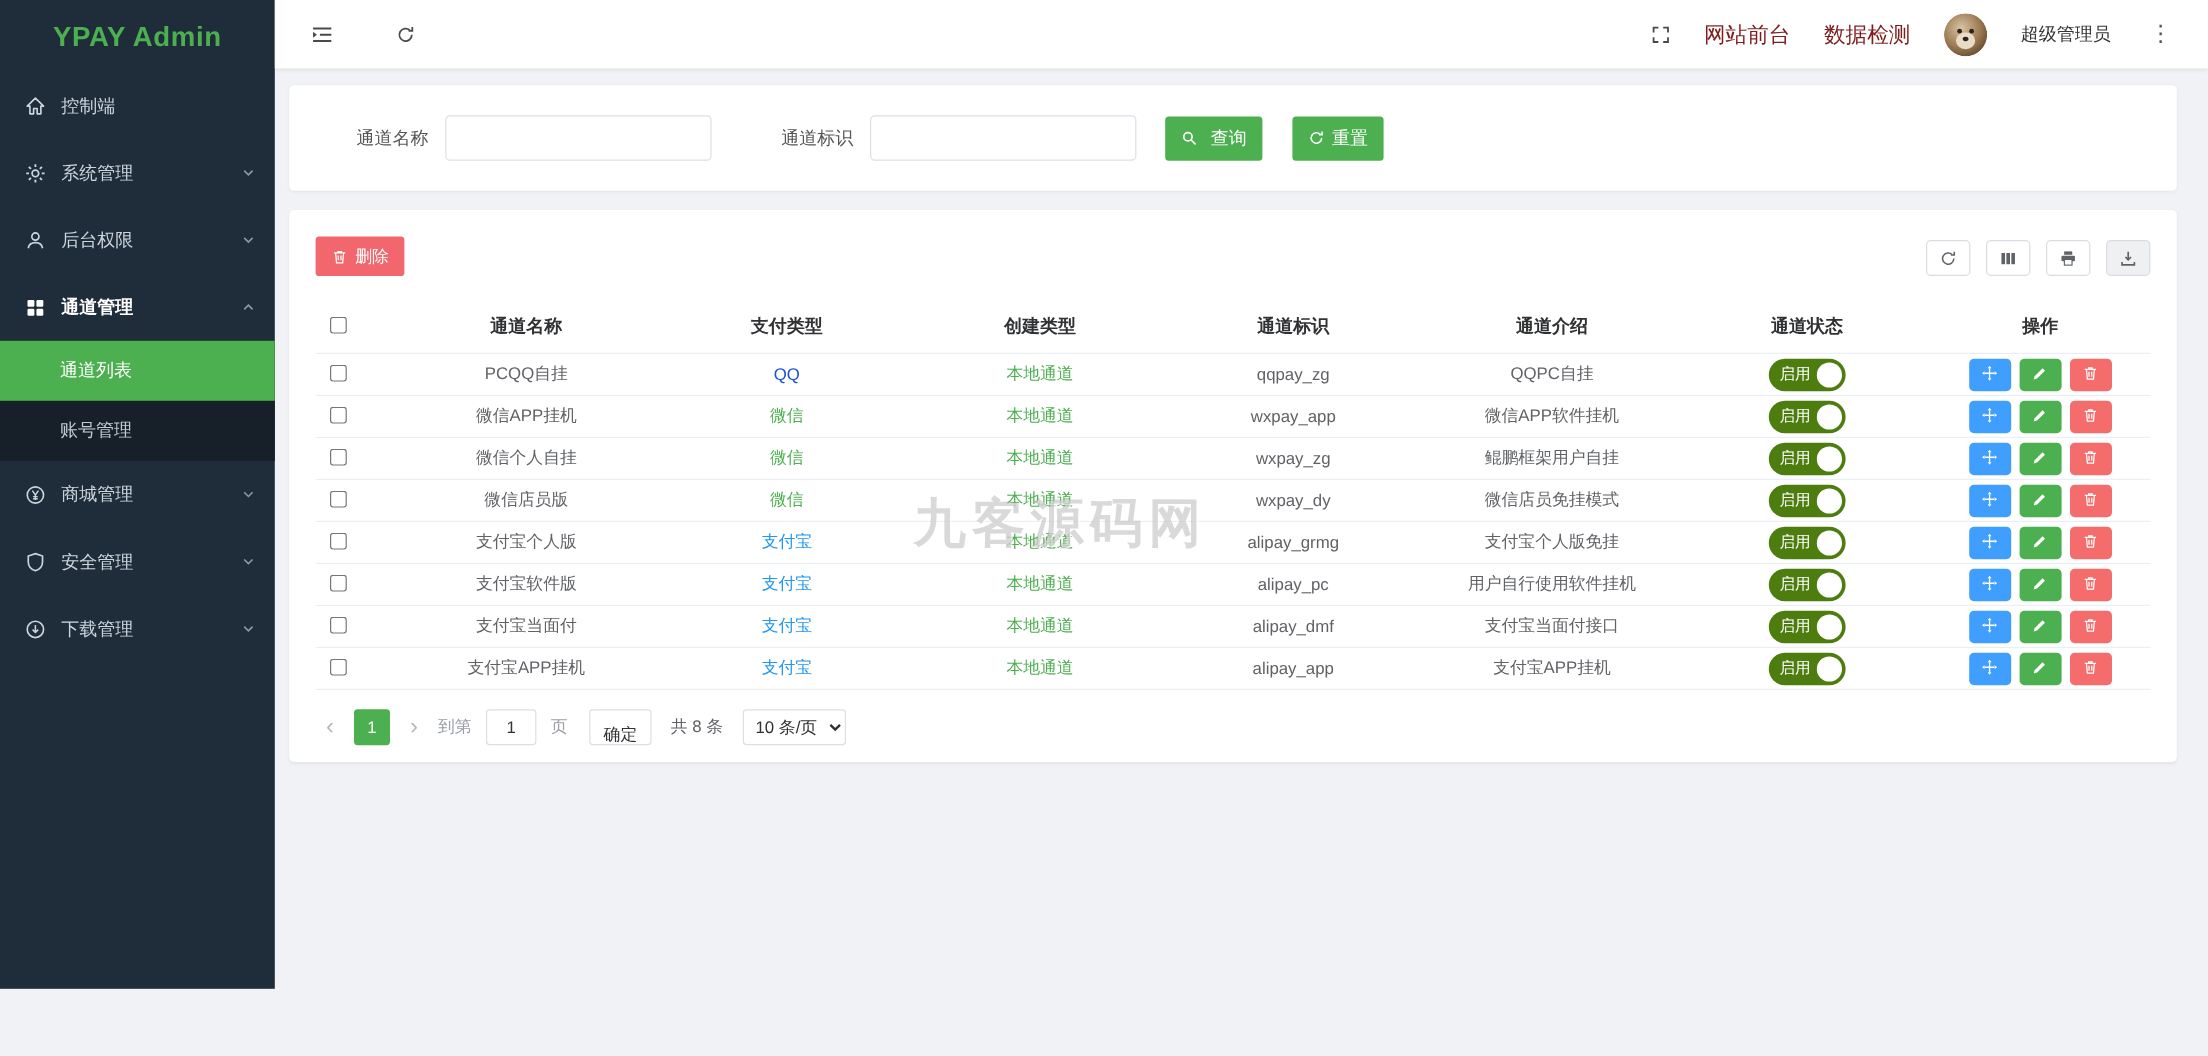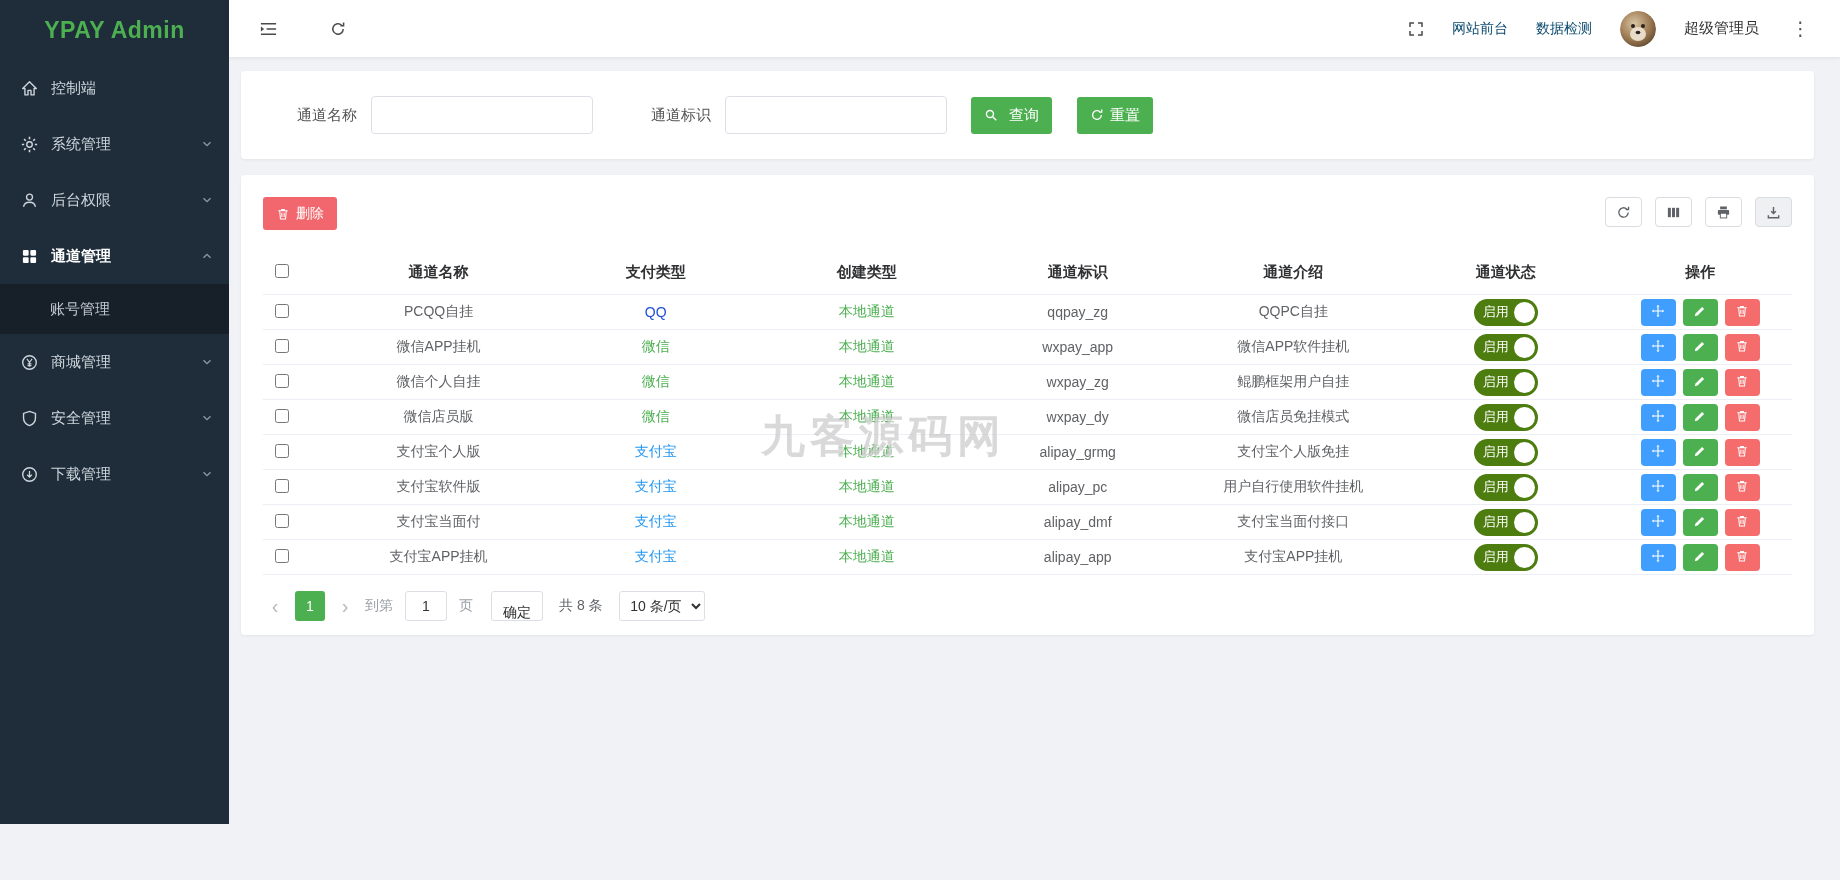--- a/index.html
+++ b/index.html
@@ -20,39 +20,39 @@
   .submenu { background:#171f29; }
   .submenu-item { height:50px; line-height:50px; padding-left:50px; color:#c2cad2; font-size:15px; cursor:pointer; }
   .submenu-item.active { background:#4caf50; color:#fff; }
 
   
   .main { flex:1; display:flex; flex-direction:column; height:100%; }
   .topbar { height:57px; background:#fff; box-shadow:0 1px 4px rgba(0,0,0,.08); display:flex; align-items:center; justify-content:space-between; padding:0 26px 0 30px; position:relative; z-index:2; }
   .topbar-left { display:flex; align-items:center; gap:52px; color:#4a4a4a; }
   .topbar-right { display:flex; align-items:center; gap:28px; color:#333; }
   .tb-icon { display:inline-flex; align-items:center; color:#4a4a4a; cursor:pointer; }
-  .tb-link { font-size:14px; color:#0c4a6e; text-decoration:none; cursor:pointer; }
+  .tb-link { font-size:18px; color:#7f1d1d; text-decoration:none; cursor:pointer; }
   .avatar { width:36px; height:36px; border-radius:50%; overflow:hidden; display:inline-flex; cursor:pointer; }
   .username { font-size:15px; }
   .more-dots { font-size:19px; color:#555; cursor:pointer; padding:0 4px; }
 
   
   .content { flex:1; padding:14px 26px 0 12px; overflow:hidden; }
   .card { background:#fff; border-radius:4px; box-shadow:0 1px 3px rgba(0,0,0,.06); }
 
   .search-card { padding:25px 0 25px 56px; display:flex; align-items:center; }
   .field-label { font-size:15px; color:#555; margin-right:14px; }
   .field-input { width:222px; height:38px; border:1px solid #dcdfe6; border-radius:4px; padding:0 10px; font-size:14px; color:#333; outline:none; }
   .gap-lg { margin-left:58px; }
   .btn-green { background:#4caf50; color:#fff; border:none; border-radius:3px; height:37px; padding:0 13px; font-size:15px; display:inline-flex; align-items:center; gap:6px; cursor:pointer; }
   .btn-query { margin-left:24px;gap:11px; }
   .btn-reset { margin-left:25px; }
 
   .table-card { margin-top:16px; padding:22px 22px 14px 22px; position:relative; }
-  .table-toolbar { display:flex; align-items:flex-start; justify-content:space-between; margin-bottom:24px; }
+  .table-toolbar { display:flex; align-items:flex-end; justify-content:space-between; margin-bottom:24px; }
   .btn-delete { background:#f1676d; color:#fff; border:none; border-radius:3px; height:33px; padding:0 13px; font-size:14px; display:inline-flex; align-items:center; gap:6px; cursor:pointer; }
   .tool-icons { display:flex; align-items:center; gap:13px; }
   .tool-btn { width:37px; height:30px; background:#fff; border:1px solid #d9dce1; border-radius:4px; display:inline-flex; align-items:center; justify-content:center; color:#5f6368; cursor:pointer; }
   .tool-btn.dark { background:#eef0f2; }
 
   table.data-table { width:100%; border-collapse:collapse; table-layout:fixed; }
   .data-table th { font-size:15px; font-weight:bold; color:#303133; padding:9px 0 12px; text-align:center; border-bottom:1px solid #ebeef5; }
   .data-table td { font-size:14px; color:#606266; height:35px; text-align:center; border-bottom:1px solid #ebeef5; overflow:hidden; white-space:nowrap; }
   .data-table .col-check { text-align:left; padding-left:12px; }
   .data-table input[type=checkbox] { width:14px; height:14px; cursor:pointer; }
@@ -67,21 +67,21 @@
   .act.green { background:#4caf50; }
   .act.red { background:#f56c6c; }
 
   .pagination { display:flex; align-items:center; margin-top:16px; padding-left:4px; gap:12px; }
   .pg-btn { color:#b4b8bf; font-size:20px; cursor:pointer; width:16px; text-align:center; }
   .pg-page { width:30px; height:30px; border-radius:3px; background:#4caf50; color:#fff; font-size:14px; display:inline-flex; align-items:center; justify-content:center; cursor:pointer; }
   .pg-text { font-size:14px; color:#9a9ea6; }
   .pg-text.total { color:#606266; margin-left:4px; }
   .pg-input { width:42px; height:30px; border:1px solid #dcdfe6; border-radius:3px; text-align:center; font-size:14px; color:#333; outline:none; }
   .pg-confirm { height:30px; padding:12px 11px; background:#fff; border:1px solid #dcdfe6; border-radius:3px; font-size:14px; color:#303133; cursor:pointer; margin-left:6px; }
-  .pg-select { height:30px; border:1px solid #dcdfe6; border-radius:3px; font-size:14px; color:#303133; background:#fff; padding:0 6px; cursor:pointer; margin-left:4px;text-align:right; }
+  .pg-select { height:30px; border:1px solid #dcdfe6; border-radius:3px; font-size:14px; color:#303133; background:#fff; padding:0 6px; cursor:pointer; margin-left:4px; }
 
   .watermark { position:absolute; left:520px; top:232px; font-size:44px; font-weight:bold; letter-spacing:5px; color:rgba(130,130,130,.30); pointer-events:none; text-shadow:1px 1px 0 rgba(255,255,255,.7); }
 
   .svg16 { width:17px; height:17px; }
   .svg14 { width:14px; height:14px; }
 </style>
 </head>
 <body>
 
 <div class="app">
@@ -139,20 +139,21 @@
             </svg>
           </span>
           <span class="mi-label">通道管理</span>
           <span class="mi-chevron up">
             <svg viewBox="0 0 12 12" width="12" height="12">
               <path d="M2.5 4.2 6 7.7l3.5-3.5" fill="none" stroke="currentColor" stroke-width="1.3"></path>
             </svg>
           </span>
         </div>
         <div class="submenu">
+          <div class="submenu-item active">通道列表</div>
           <div class="submenu-item">账号管理</div>
         </div>
         <div class="menu-item">
           <span class="mi-icon">
             <svg viewBox="0 0 16 16" class="svg16">
               <circle cx="8" cy="8" r="6.4" fill="none" stroke="currentColor" stroke-width="1.3"></circle>
               <path d="M5.6 4.6 8 8l2.4-3.4M8 8v4M6.2 9.3h3.6M6.2 11h3.6" fill="none" stroke="currentColor" stroke-width="1.1"></path>
             </svg>
           </span>
           <span class="mi-label">商城管理</span>

